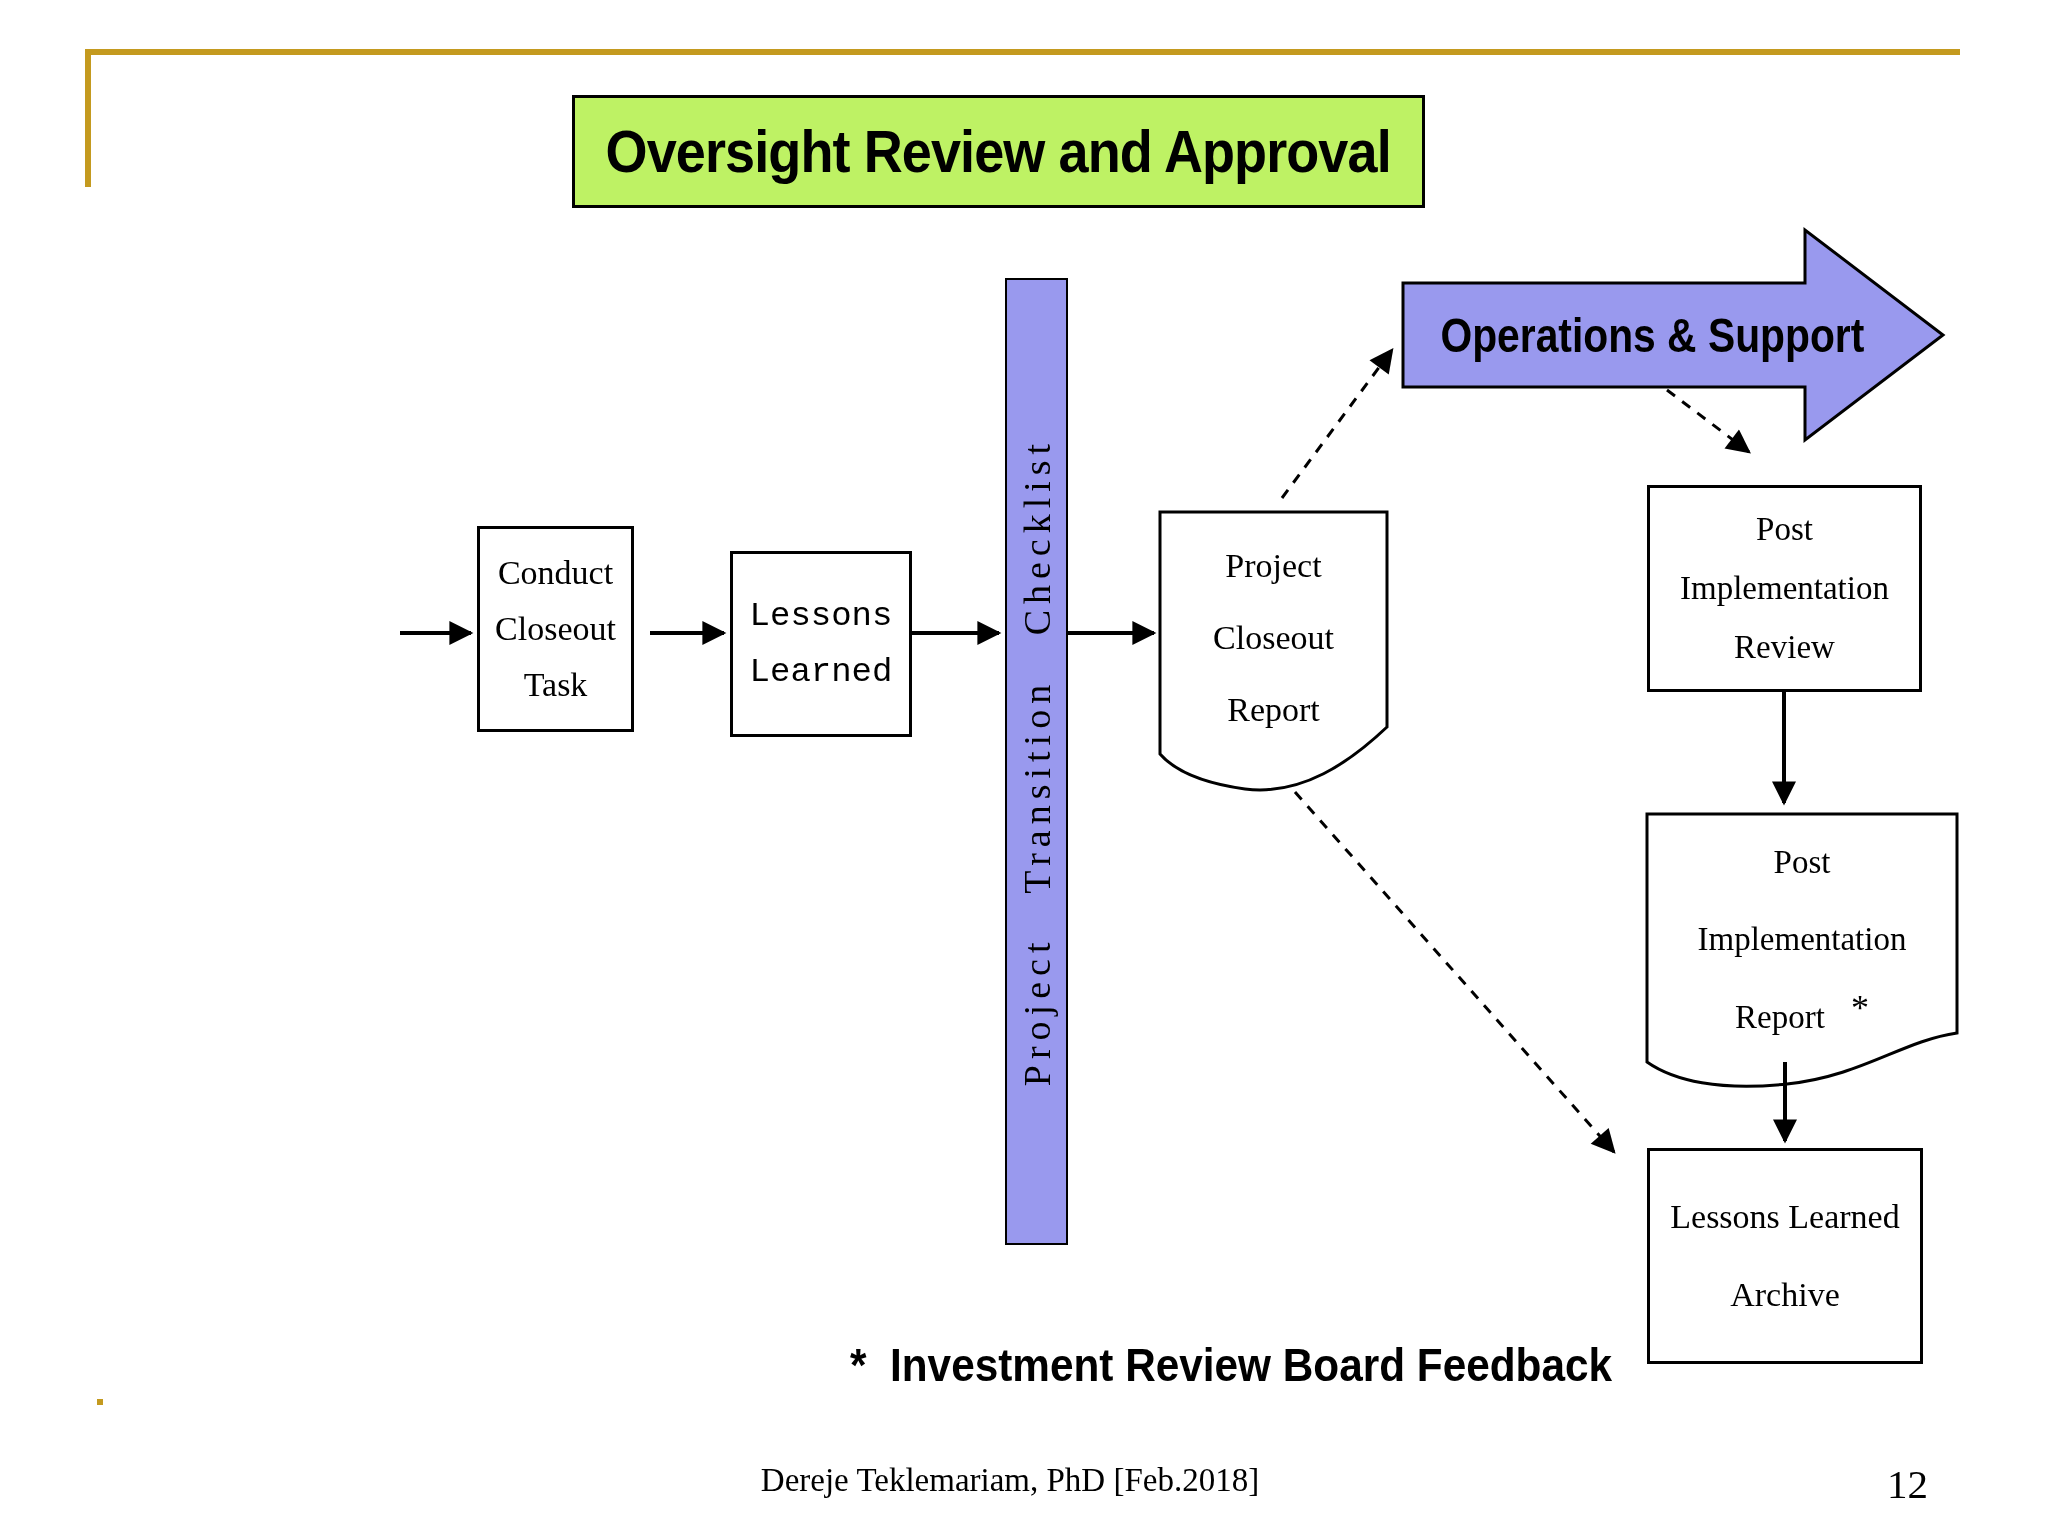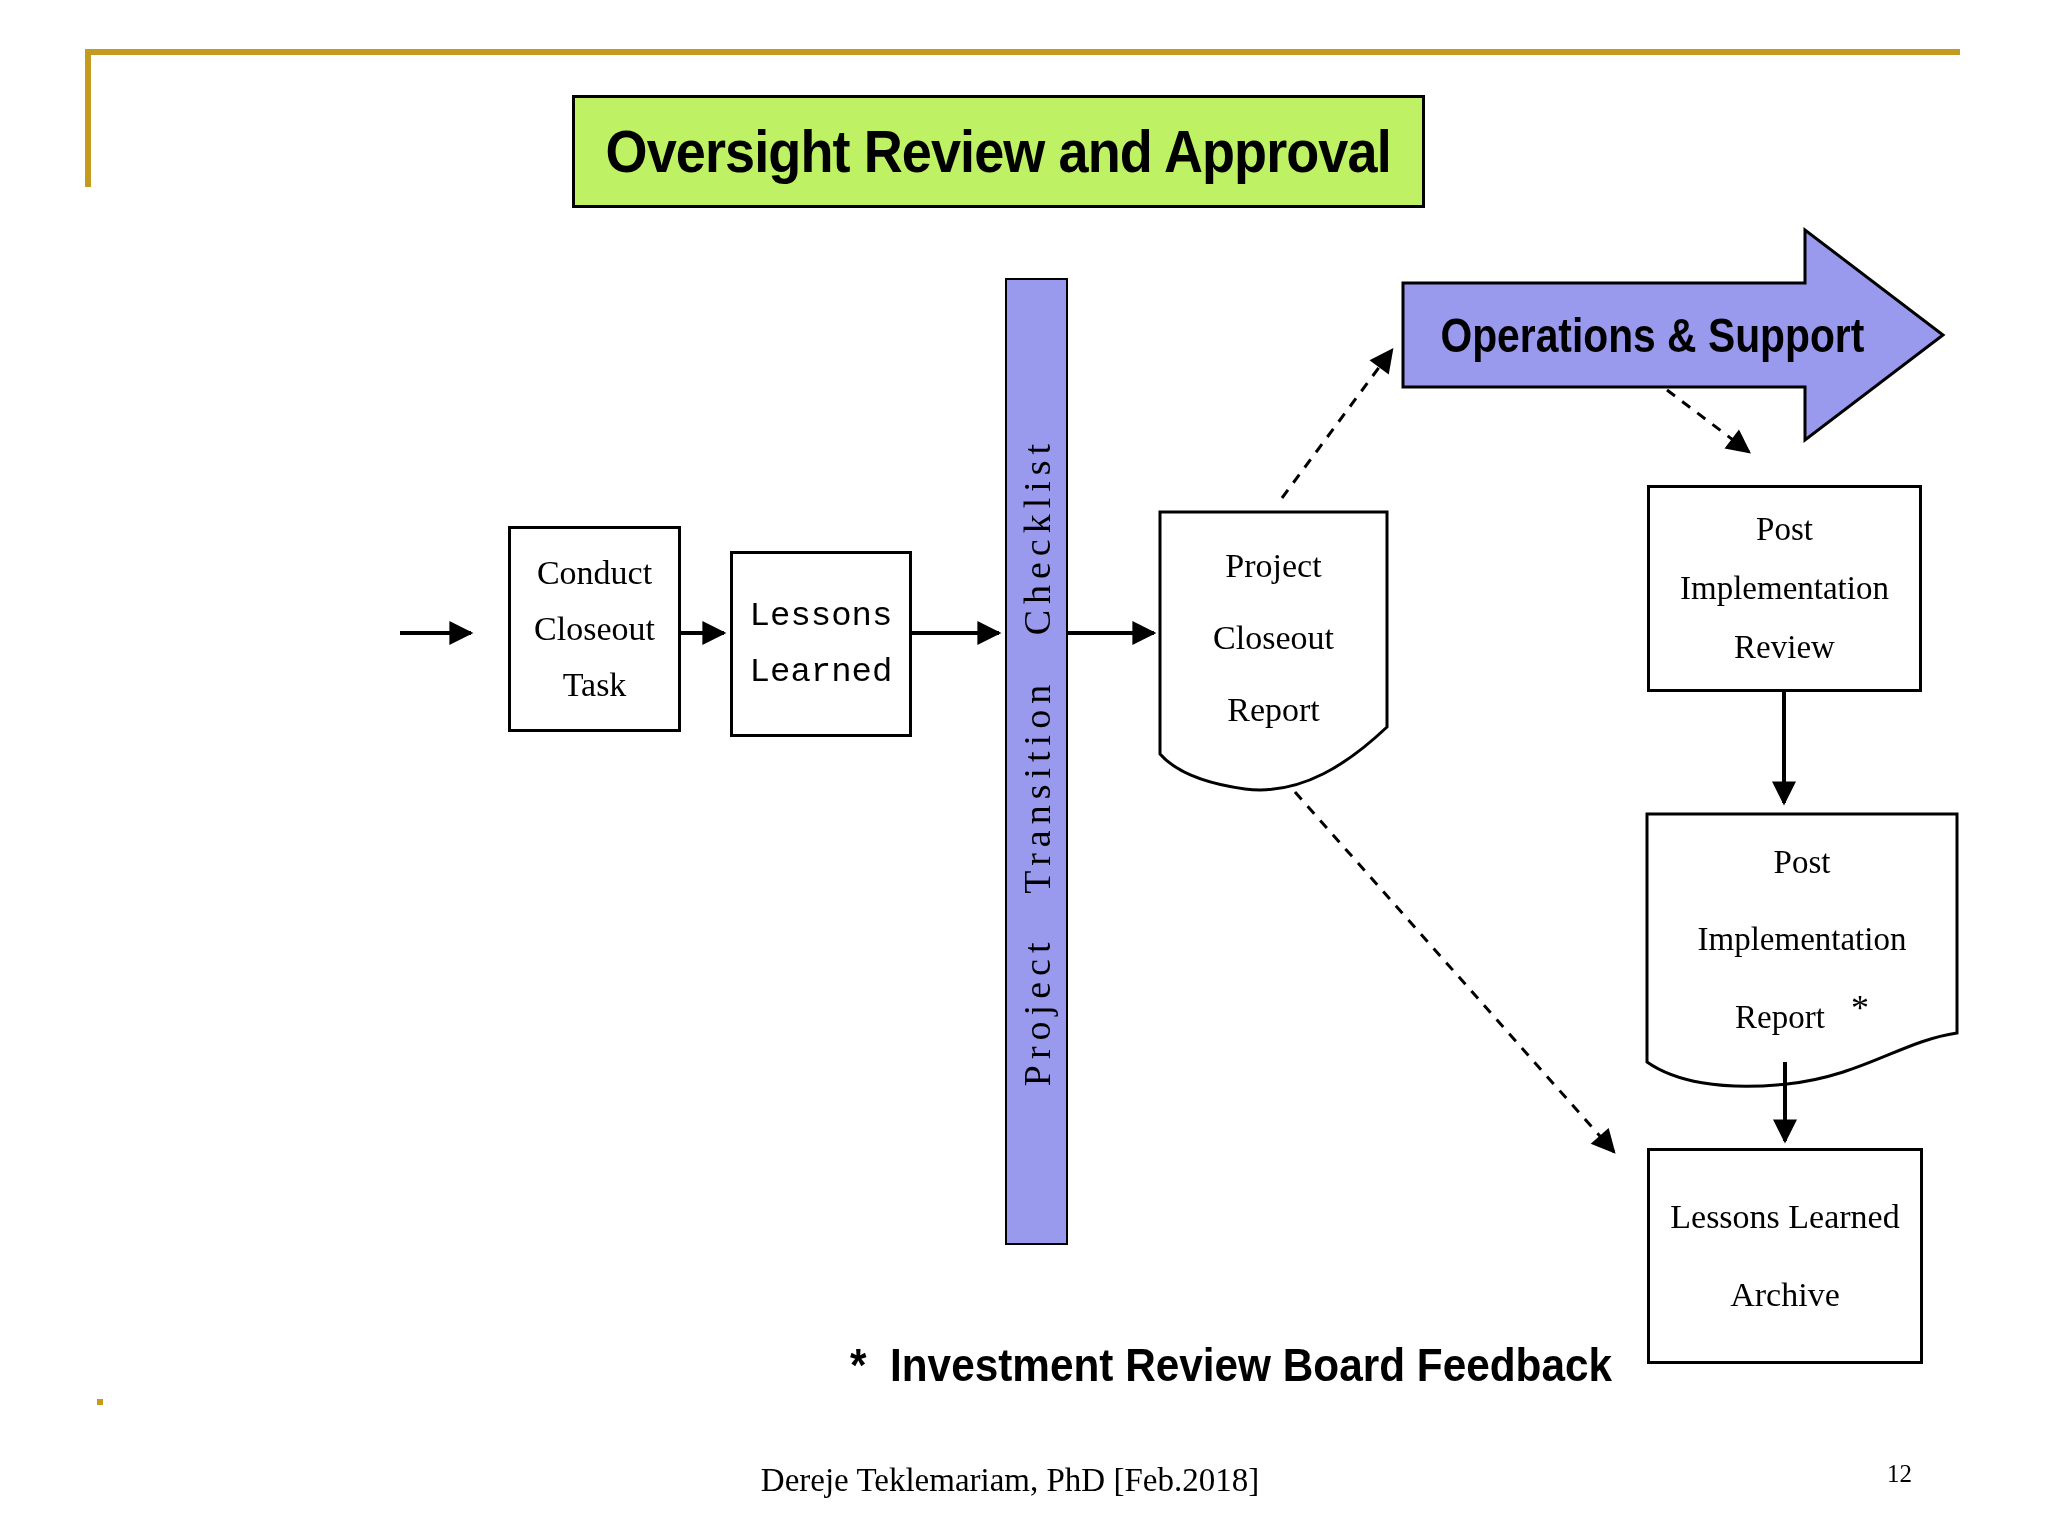--- a/index.html
+++ b/index.html
@@ -26,21 +26,21 @@
   .title-box{
     position:absolute;left:572px;top:95px;width:853px;height:113px;border:3px solid #000;
     box-sizing:border-box;display:flex;align-items:center;justify-content:center;background:#bef264;
   }
   .title-box span{
     font-family:"Liberation Sans", sans-serif;font-weight:bold;font-size:60px;
     transform:scaleX(.9);transform-origin:center;white-space:nowrap;letter-spacing:-1px;
   }
 
   .b-exec{left:106px;top:552px;width:294px;height:205px;font-size:33px;line-height:47px;}
-  .b-conduct{left:477px;top:526px;width:173px;height:206px;font-size:34px;line-height:56px;margin-left:31px;}
+  .b-conduct{left:477px;top:526px;width:157px;height:206px;font-size:34px;line-height:56px;}
   .b-lessons{left:730px;top:551px;width:182px;height:186px;font-size:34px;line-height:56px;font-family:Liberation Mono, monospace;}
   .b-pir{left:1647px;top:485px;width:275px;height:207px;font-size:33px;line-height:59px;}
   .b-arch{left:1647px;top:1148px;width:276px;height:216px;font-size:34px;line-height:78px;}
 
   
   .bar{
     position:absolute;left:1005px;top:278px;width:63px;height:967px;background:var(--purple,#9999EE);
     border:2px solid #000;box-sizing:border-box;
   }
   .bar span{
@@ -70,21 +70,21 @@
 
   .note{
     position:absolute;left:850px;top:1338px;
     font-family:"Liberation Sans", sans-serif;font-weight:bold;font-size:46px;
   }
   .note span{display:inline-block;transform:scaleX(.92);transform-origin:left center;white-space:pre;}
 
   .footer-credit{
     position:absolute;left:690px;top:1462px;width:640px;text-align:center;font-size:33px;
   }
-  .page-num{position:absolute;left:1887px;top:1460px;font-size:25px;}
+  .page-num{position:absolute;left:1887px;top:1460px;font-size:41px;}
 </style>
 </head>
 <body>
 
 <div id="canvas">
 
   <div class="gold-h"></div>
   <div class="gold-v"></div>
   <div class="gold-dot"></div>
 

